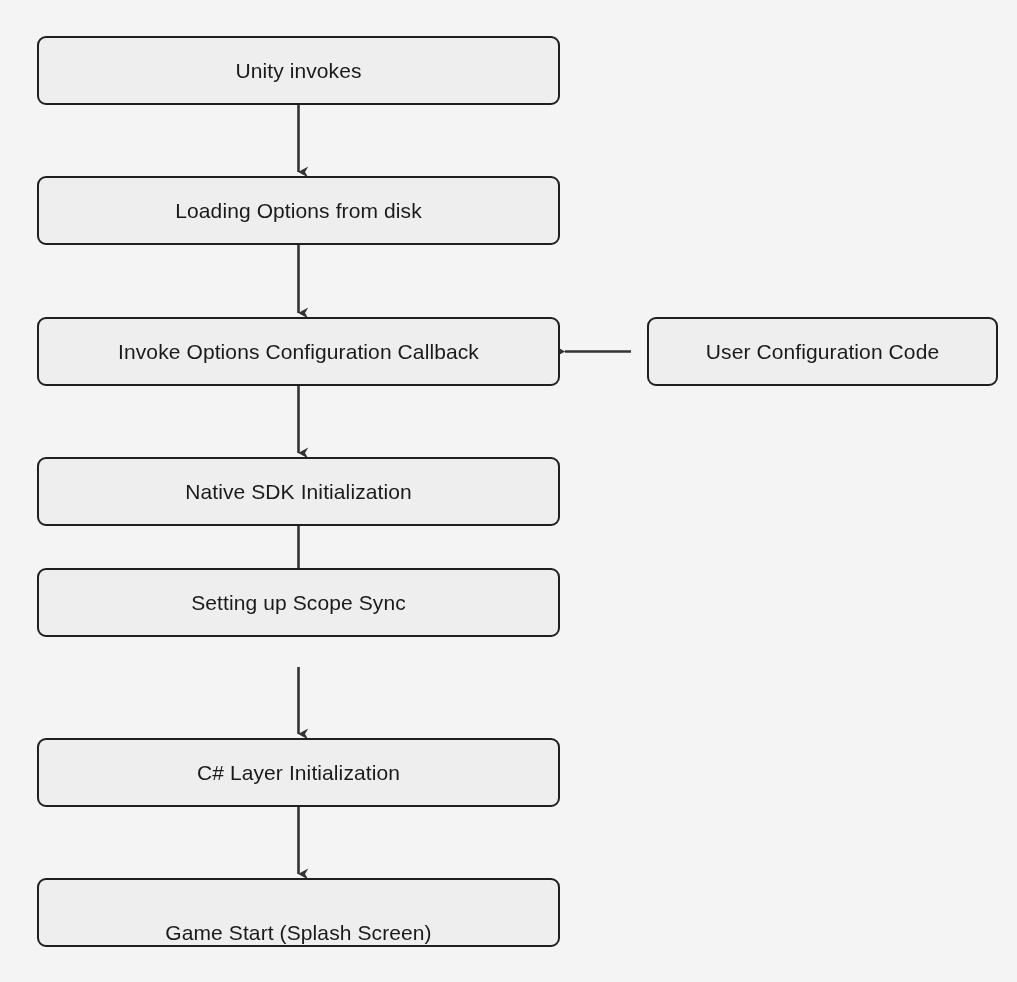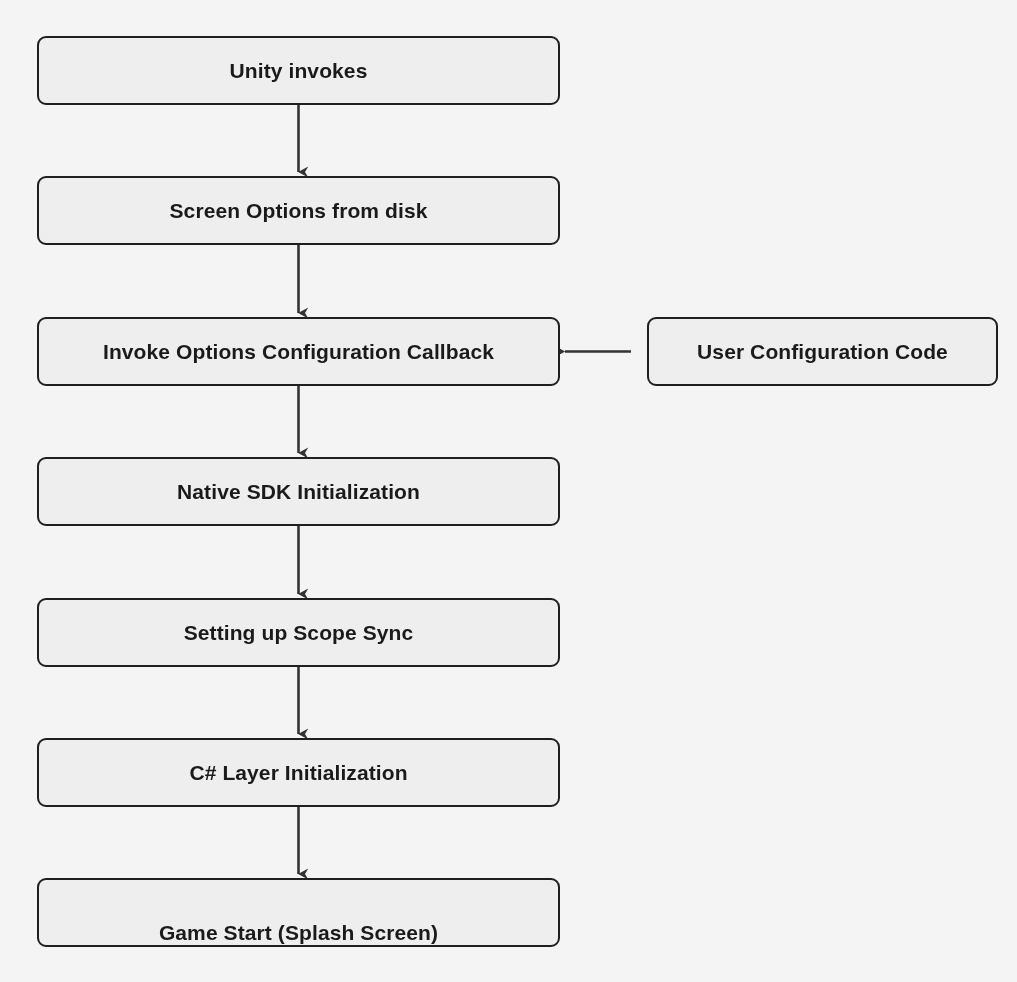--- a/index.html
+++ b/index.html
@@ -11,21 +11,20 @@
     height: 982px;
     background: #f4f4f4;
     font-family: "Liberation Sans", "DejaVu Sans", sans-serif;
     overflow: hidden;
   }
 
   #flowchart {
     position: relative;
     width: 1017px;
     height: 982px;
-    font-weight: bold;
   }
 
   .edge-layer {
     position: absolute;
     inset: 0;
     width: 1017px;
     height: 982px;
     pointer-events: none;
   }
 
@@ -58,21 +57,21 @@
   .col-main {
     left: 37px;
     width: 523px;
     height: 69px;
   }
 
   .n-unity        { top: 36px; }
   .n-loading      { top: 176px; }
   .n-invoke       { top: 317px; justify-content: center; }
   .n-native       { top: 457px; }
-  .n-scope        { top: 598px; }
+  .n-scope        { top: 568px; }
   .n-csharp       { top: 738px; }
   .n-gamestart    { top: 878px; align-items: flex-end; }
 
   .n-userconfig {
     left: 632px;
     top: 317px;
     width: 351px;
     height: 69px;
     margin-left: 15px;
   }
@@ -113,21 +112,21 @@
     <g>
       <line x1="631" y1="351.5" x2="565" y2="351.5" stroke="#333333" stroke-width="2.6" marker-end="url(#arrowLeft)"></line>
     </g>
   </svg>
 
   <div class="node col-main n-unity">
     <span class="label-text">Unity invokes </span>
   </div>
 
   <div class="node col-main n-loading">
-    <span class="label-text">Screen Options from disk</span>
+    <span class="label-text">Loading Options from disk</span>
   </div>
 
   <div class="node col-main n-invoke">
     <span class="label-text">Invoke Options Configuration Callback</span>
   </div>
 
   <div class="node col-main n-native">
     <span class="label-text">Native SDK Initialization</span>
   </div>
 

